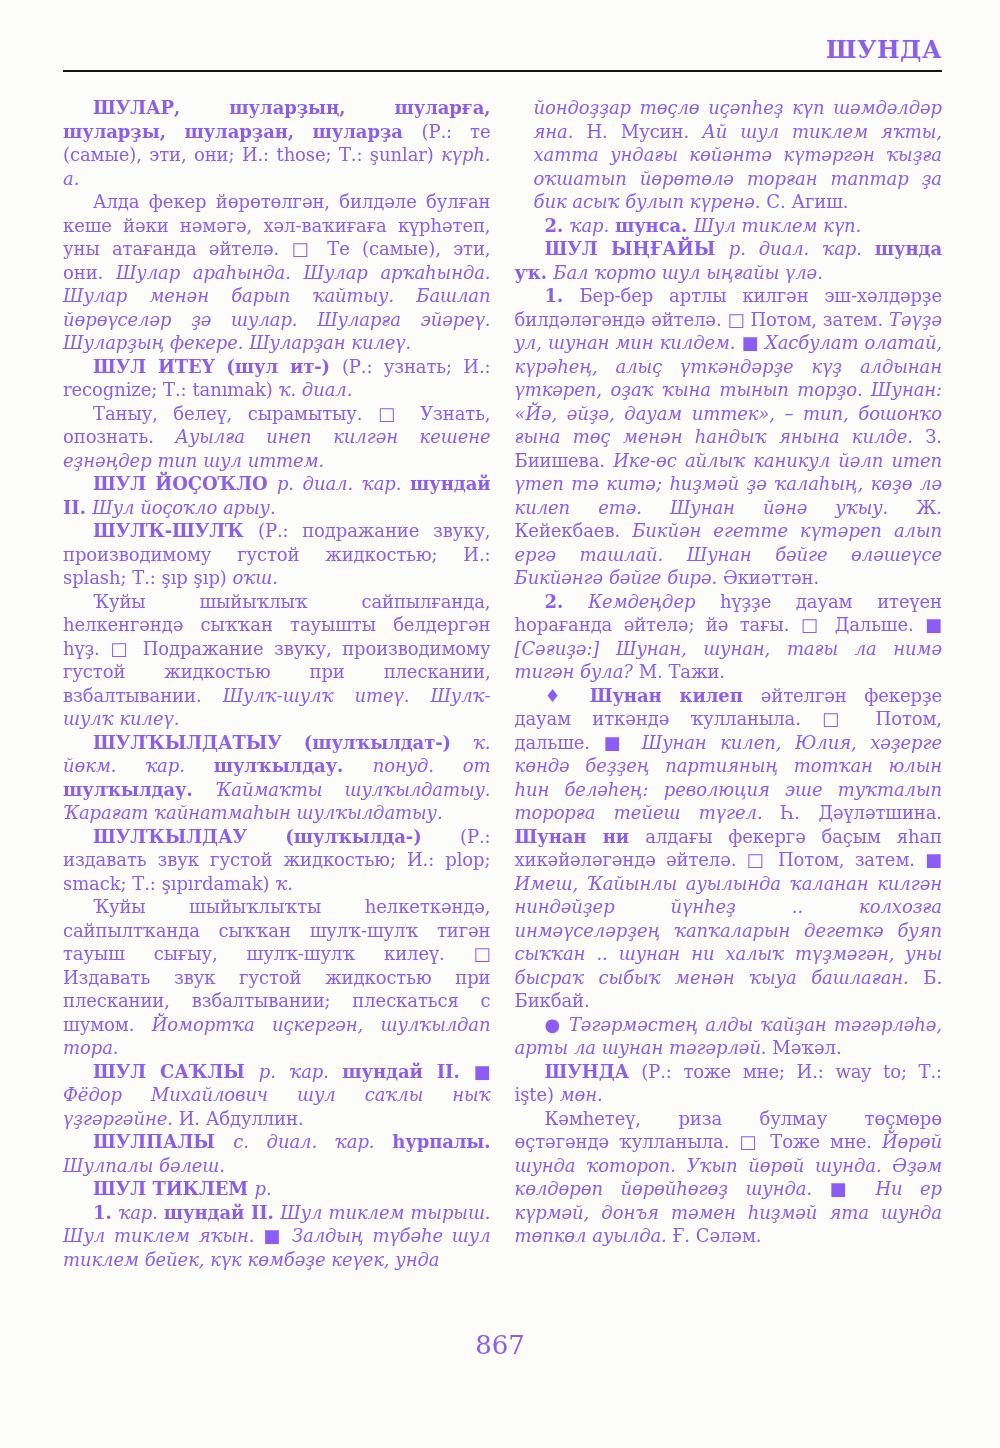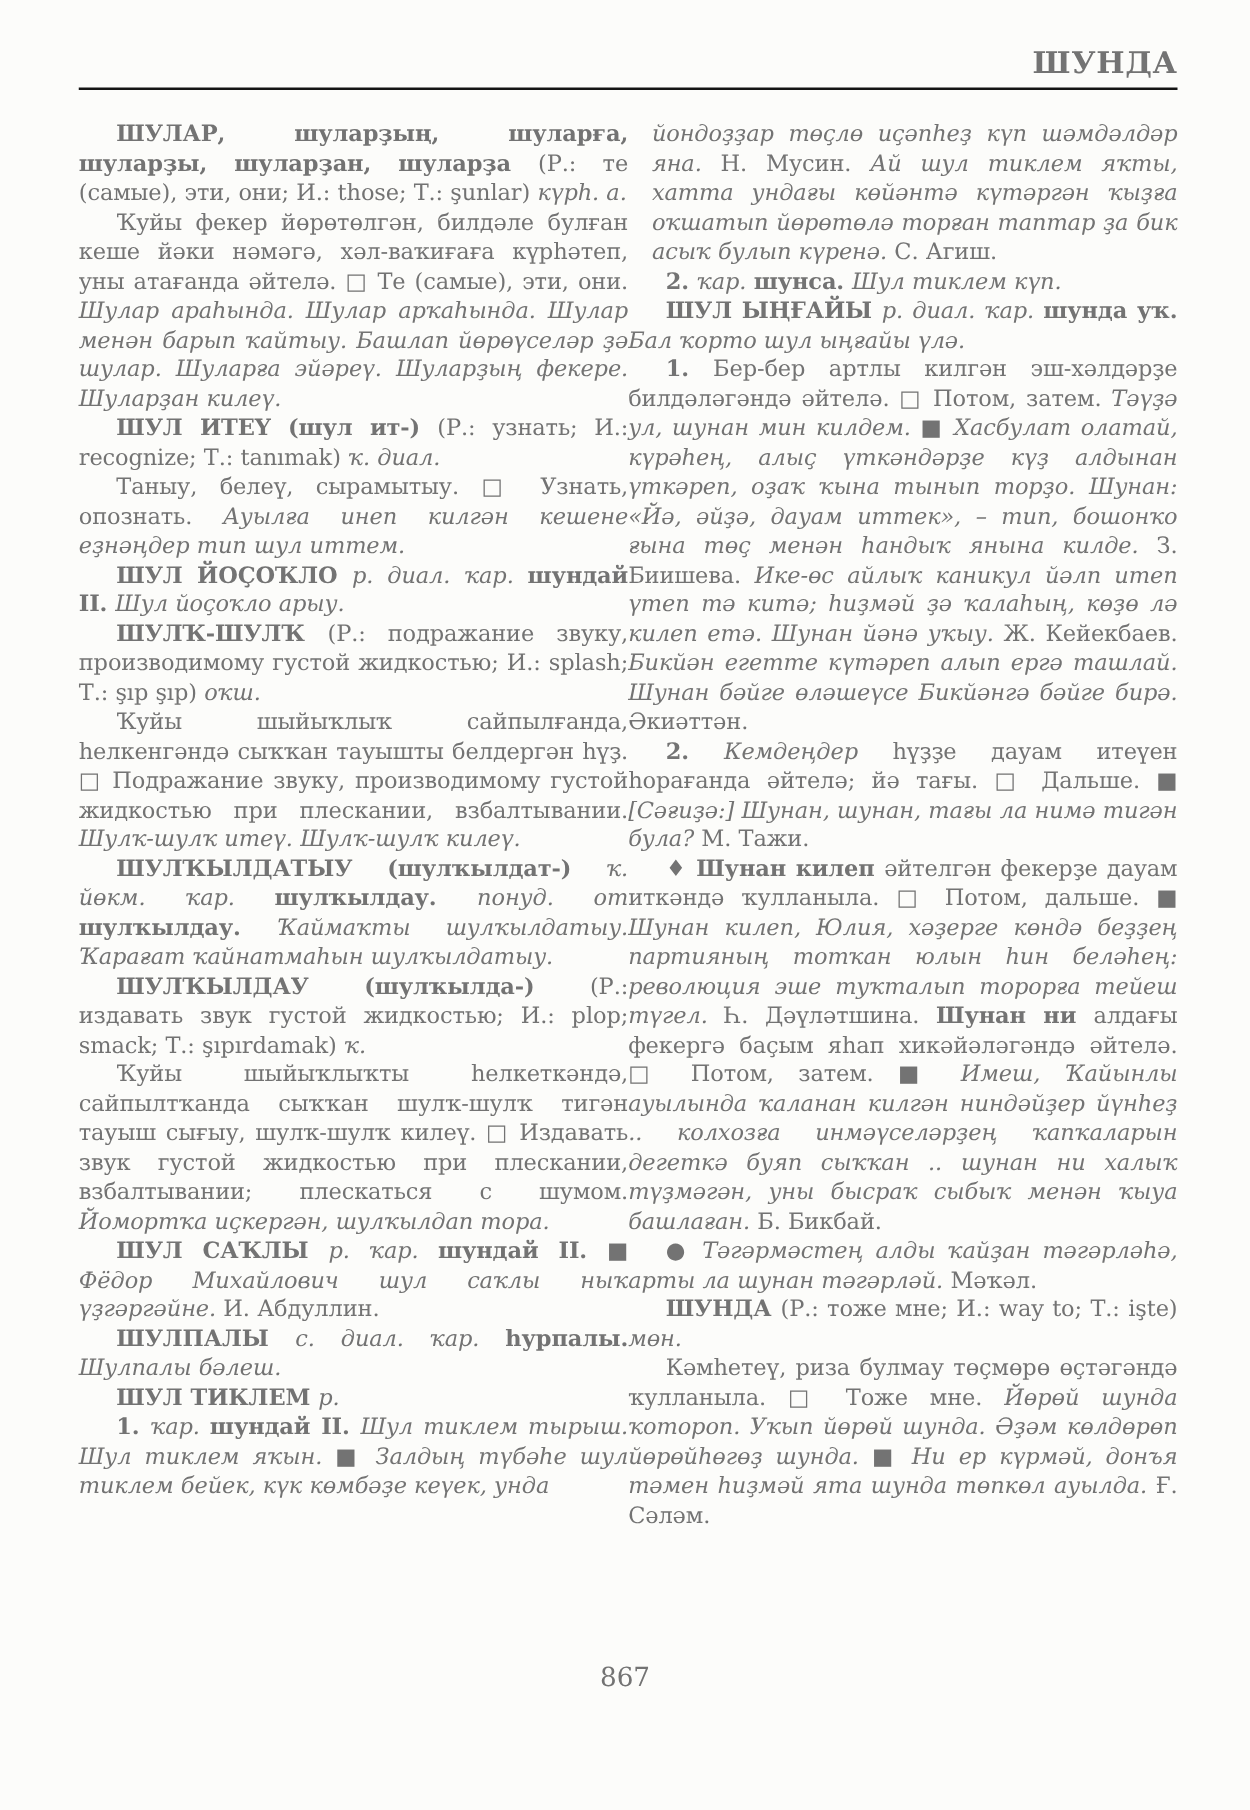--- a/index.html
+++ b/index.html
@@ -2,40 +2,41 @@
 <html><head>
 <meta charset="utf-8">
 <style>
   html, body { margin: 0; padding: 0; background: #e8e8e6; }
   .sheet {
     position: relative;
     width: 1000px;
     height: 1448px;
     margin: 0 auto;
     background: #fcfcfa;
-    color: #737373;
+    color: #8b5cf6;
     font-family: "DejaVu Serif", "Liberation Serif", serif;
     overflow: hidden;
     box-sizing: border-box;
     padding: 36px 58px 0 63px;
   }
   .running-head {
     text-align: right;
     font-weight: bold;
     font-size: 24px;
     line-height: 28px;
     letter-spacing: 0.5px;
   }
   .head-rule {
     border: none;
     border-top: 2.5px solid #141414;
     margin: 6px 0 0 0;
   }
   .columns {
     display: flex;
+    gap: 24px;
     margin-top: 24px;
   }
   .col { flex: 1 1 0; min-width: 0; }
   p.para {
     margin: 0;
     font-size: 18px;
     line-height: 23.5px;
     text-align: justify;
     text-indent: 30px;
     letter-spacing: -0.1px;
@@ -44,33 +45,33 @@
   p.para.no-indent { text-indent: 0; margin-left: 19px; }
   .st-bold { font-weight: bold; }
   .st-italic { font-style: italic; }
   .st-regular { font-weight: normal; font-style: normal; }
   .page-number {
     position: absolute;
     left: 0;
     right: 0;
     top: 1330px;
     text-align: center;
-    font-size: 21px;
+    font-size: 26px;
   }
 </style>
 </head>
 <body>
 
 <div class="sheet">
   <div class="running-head">ШУНДА</div>
   <hr class="head-rule">
   <div class="columns">
     <div class="col">
         <p class="para"><span class="st-bold">ШУЛАР, шуларҙың, шуларға, шуларҙы, шуларҙан, шуларҙа </span><span class="st-regular">(Р.: те (самые), эти, они; И.: those; Т.: şunlar) </span><span class="st-italic">күрһ. а.</span></p>
-        <p class="para"><span class="st-regular">Ҡуйы фекер йөрөтөлгән, билдәле булған кеше йәки нәмәгә, хәл-ваҡиғаға күрһәтеп, уны атағанда әйтелә. □ Те (самые), эти, они. </span><span class="st-italic">Шулар араһында. Шулар арҡаһында. Шулар менән барып ҡайтыу. Башлап йөрөүселәр ҙә шулар. Шуларға эйәреү. Шуларҙың фекере. Шуларҙан килеү.</span></p>
+        <p class="para"><span class="st-regular">Алда фекер йөрөтөлгән, билдәле булған кеше йәки нәмәгә, хәл-ваҡиғаға күрһәтеп, уны атағанда әйтелә. □ Те (самые), эти, они. </span><span class="st-italic">Шулар араһында. Шулар арҡаһында. Шулар менән барып ҡайтыу. Башлап йөрөүселәр ҙә шулар. Шуларға эйәреү. Шуларҙың фекере. Шуларҙан килеү.</span></p>
         <p class="para"><span class="st-bold">ШУЛ ИТЕҮ (шул ит-) </span><span class="st-regular">(Р.: узнать; И.: recognize; Т.: tanımak) </span><span class="st-italic">ҡ. диал.</span></p>
         <p class="para"><span class="st-regular">Таныу, белеү, сырамытыу. □ Узнать, опознать. </span><span class="st-italic">Ауылға инеп килгән кешене еҙнәңдер тип шул иттем.</span></p>
         <p class="para"><span class="st-bold">ШУЛ ЙОҪОҠЛО </span><span class="st-italic">р. диал. ҡар. </span><span class="st-bold">шундай II. </span><span class="st-italic">Шул йоҫоҡло арыу.</span></p>
         <p class="para"><span class="st-bold">ШУЛҠ-ШУЛҠ </span><span class="st-regular">(Р.: подражание звуку, производимому густой жидкостью; И.: splash; Т.: şıp şıp) </span><span class="st-italic">оҡш.</span></p>
         <p class="para"><span class="st-regular">Ҡуйы шыйыҡлыҡ сайпылғанда, һелкенгәндә сыҡҡан тауышты белдергән һүҙ. □ Подражание звуку, производимому густой жидкостью при плескании, взбалтывании. </span><span class="st-italic">Шулҡ-шулҡ итеү. Шулҡ-шулҡ килеү.</span></p>
         <p class="para"><span class="st-bold">ШУЛҠЫЛДАТЫУ (шулҡылдат-) </span><span class="st-italic">ҡ. йөкм. ҡар. </span><span class="st-bold">шулҡылдау. </span><span class="st-italic">понуд. от </span><span class="st-bold">шулҡылдау. </span><span class="st-italic">Ҡаймаҡты шулҡылдатыу. Ҡарағат ҡайнатмаһын шулҡылдатыу.</span></p>
         <p class="para"><span class="st-bold">ШУЛҠЫЛДАУ (шулҡылда-) </span><span class="st-regular">(Р.: издавать звук густой жидкостью; И.: plop; smack; Т.: şıpırdamak) </span><span class="st-italic">ҡ.</span></p>
         <p class="para"><span class="st-regular">Ҡуйы шыйыҡлыҡты һелкеткәндә, сайпылтҡанда сыҡҡан шулҡ-шулҡ тигән тауыш сығыу, шулҡ-шулҡ килеү. □ Издавать звук густой жидкостью при плескании, взбалтывании; плескаться с шумом. </span><span class="st-italic">Йомортҡа иҫкергән, шулҡылдап тора.</span></p>
         <p class="para"><span class="st-bold">ШУЛ САҠЛЫ </span><span class="st-italic">р. ҡар. </span><span class="st-bold">шундай II. </span><span class="st-regular">■ </span><span class="st-italic">Фёдор Михайлович шул саҡлы ныҡ үҙгәргәйне. </span><span class="st-regular">И. Абдуллин.</span></p>
         <p class="para"><span class="st-bold">ШУЛПАЛЫ </span><span class="st-italic">с. диал. ҡар. </span><span class="st-bold">һурпалы. </span><span class="st-italic">Шулпалы бәлеш.</span></p>

